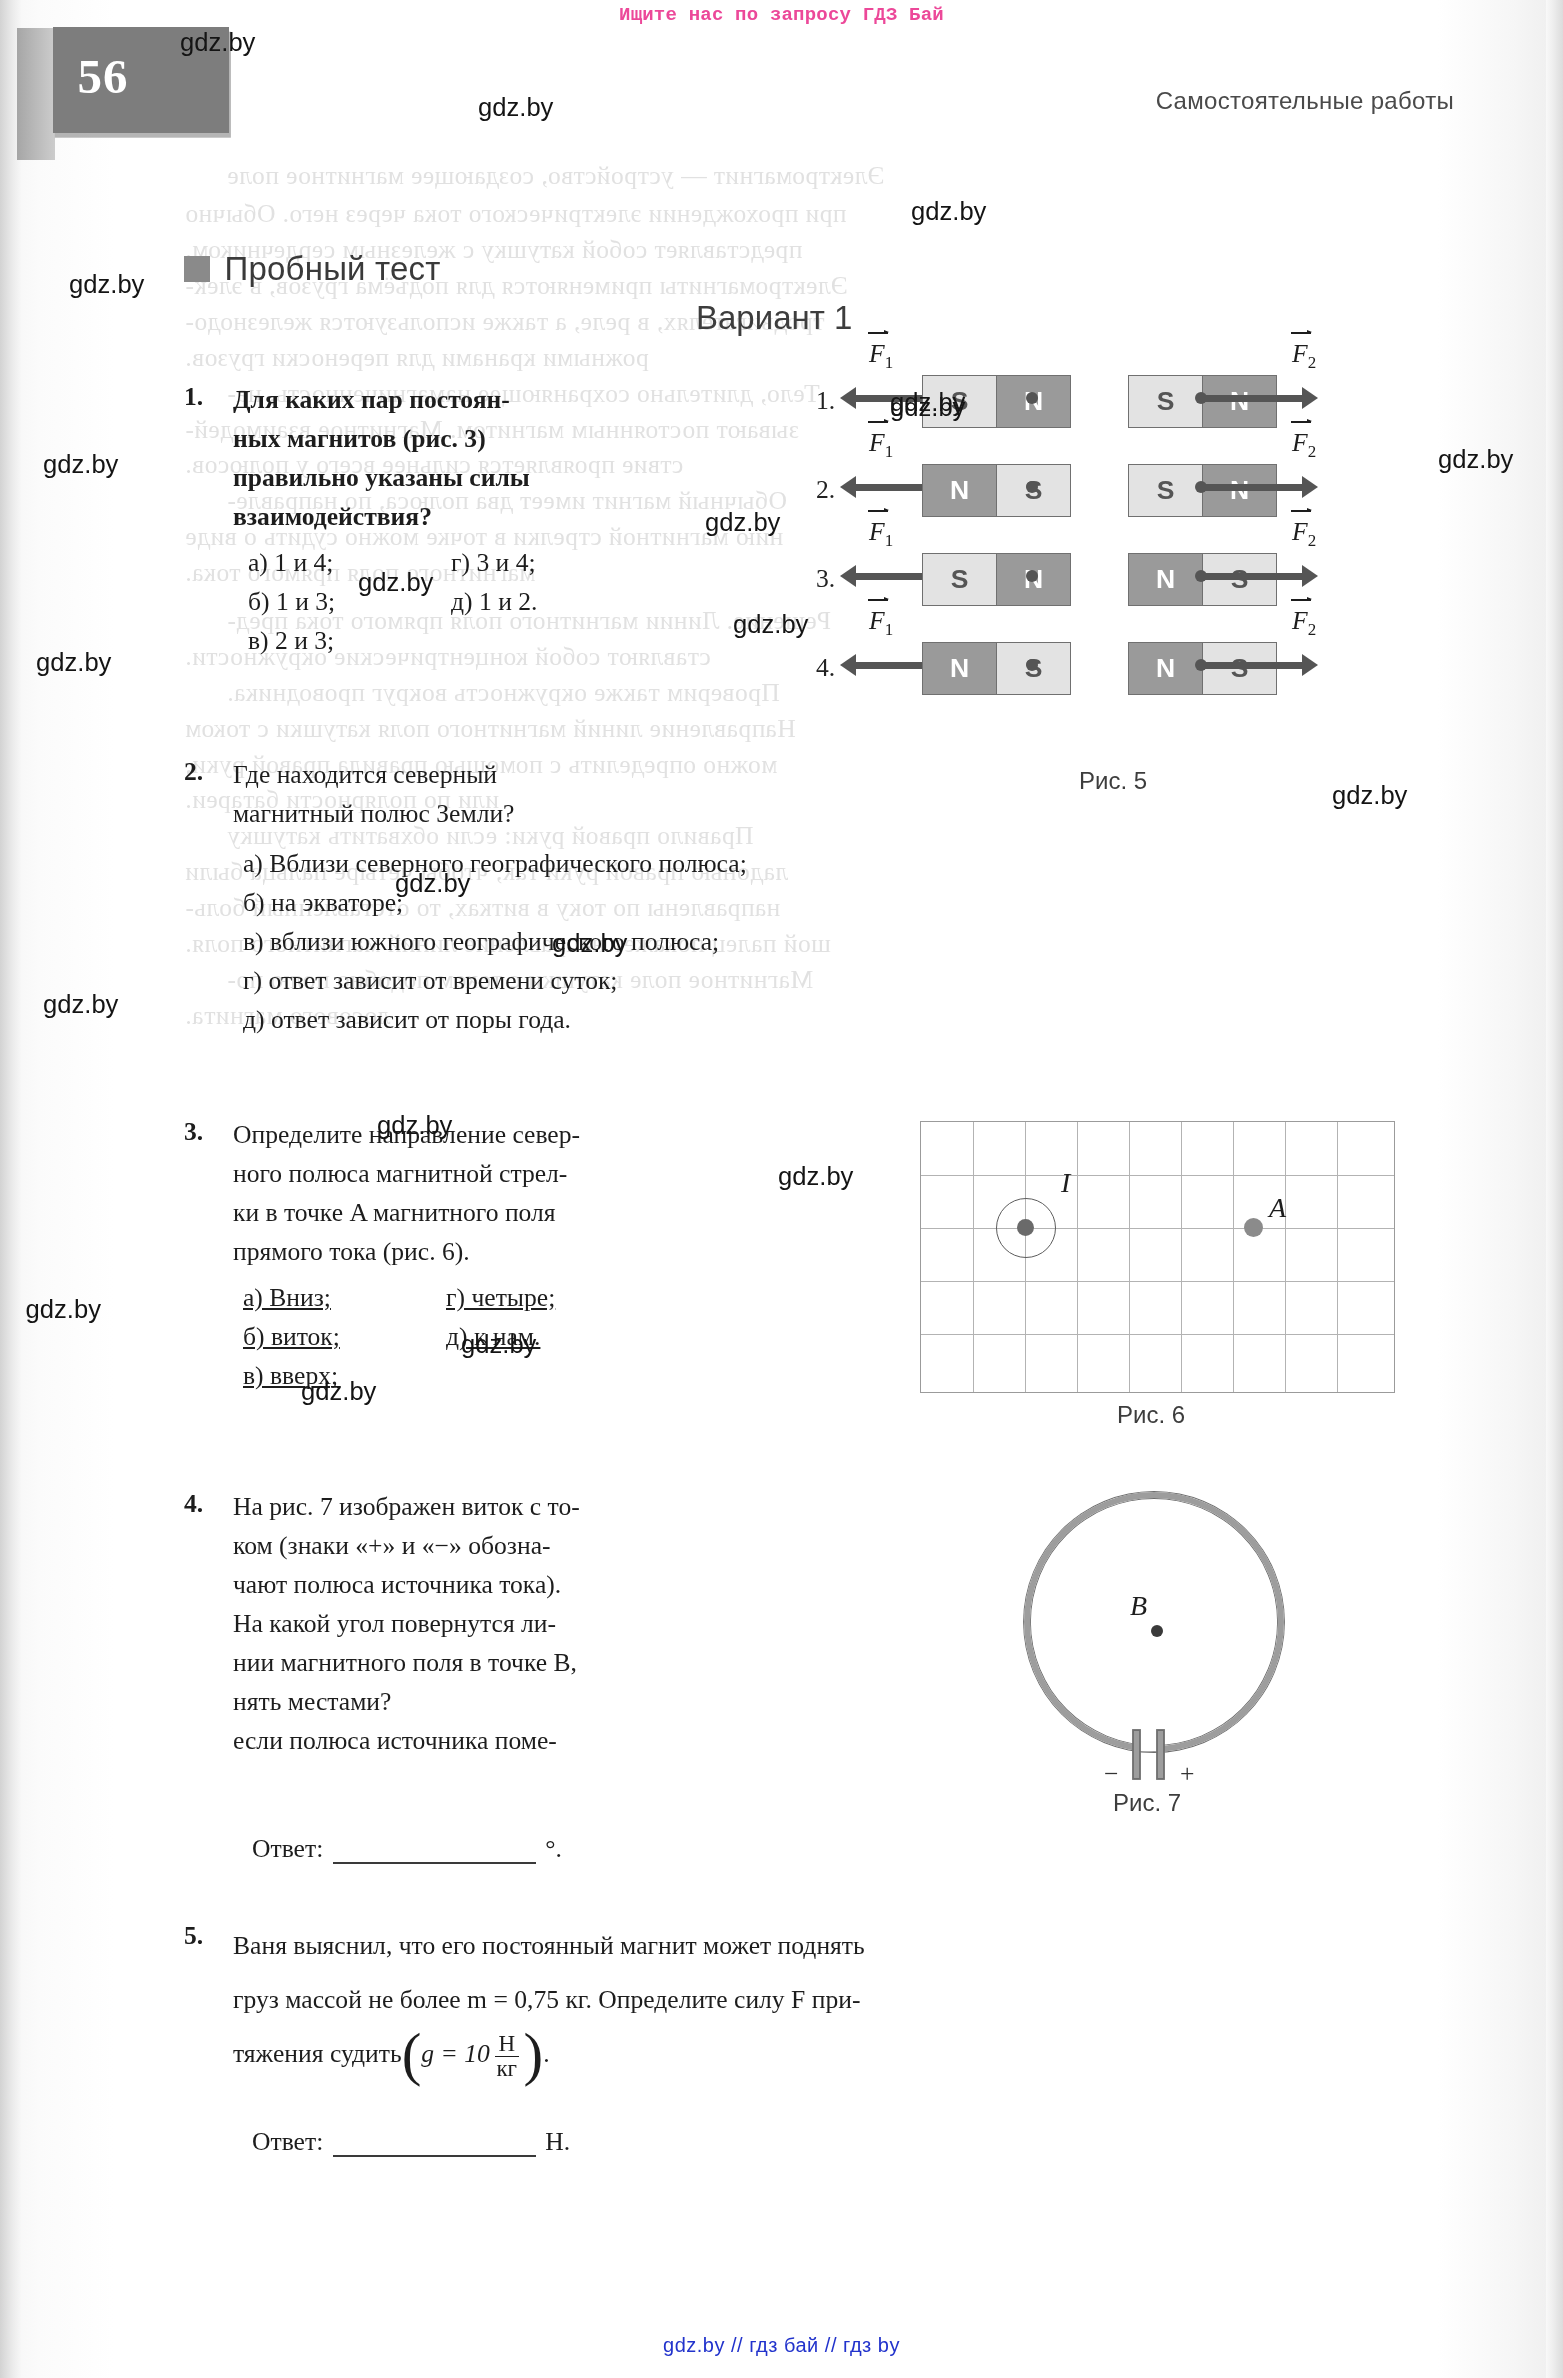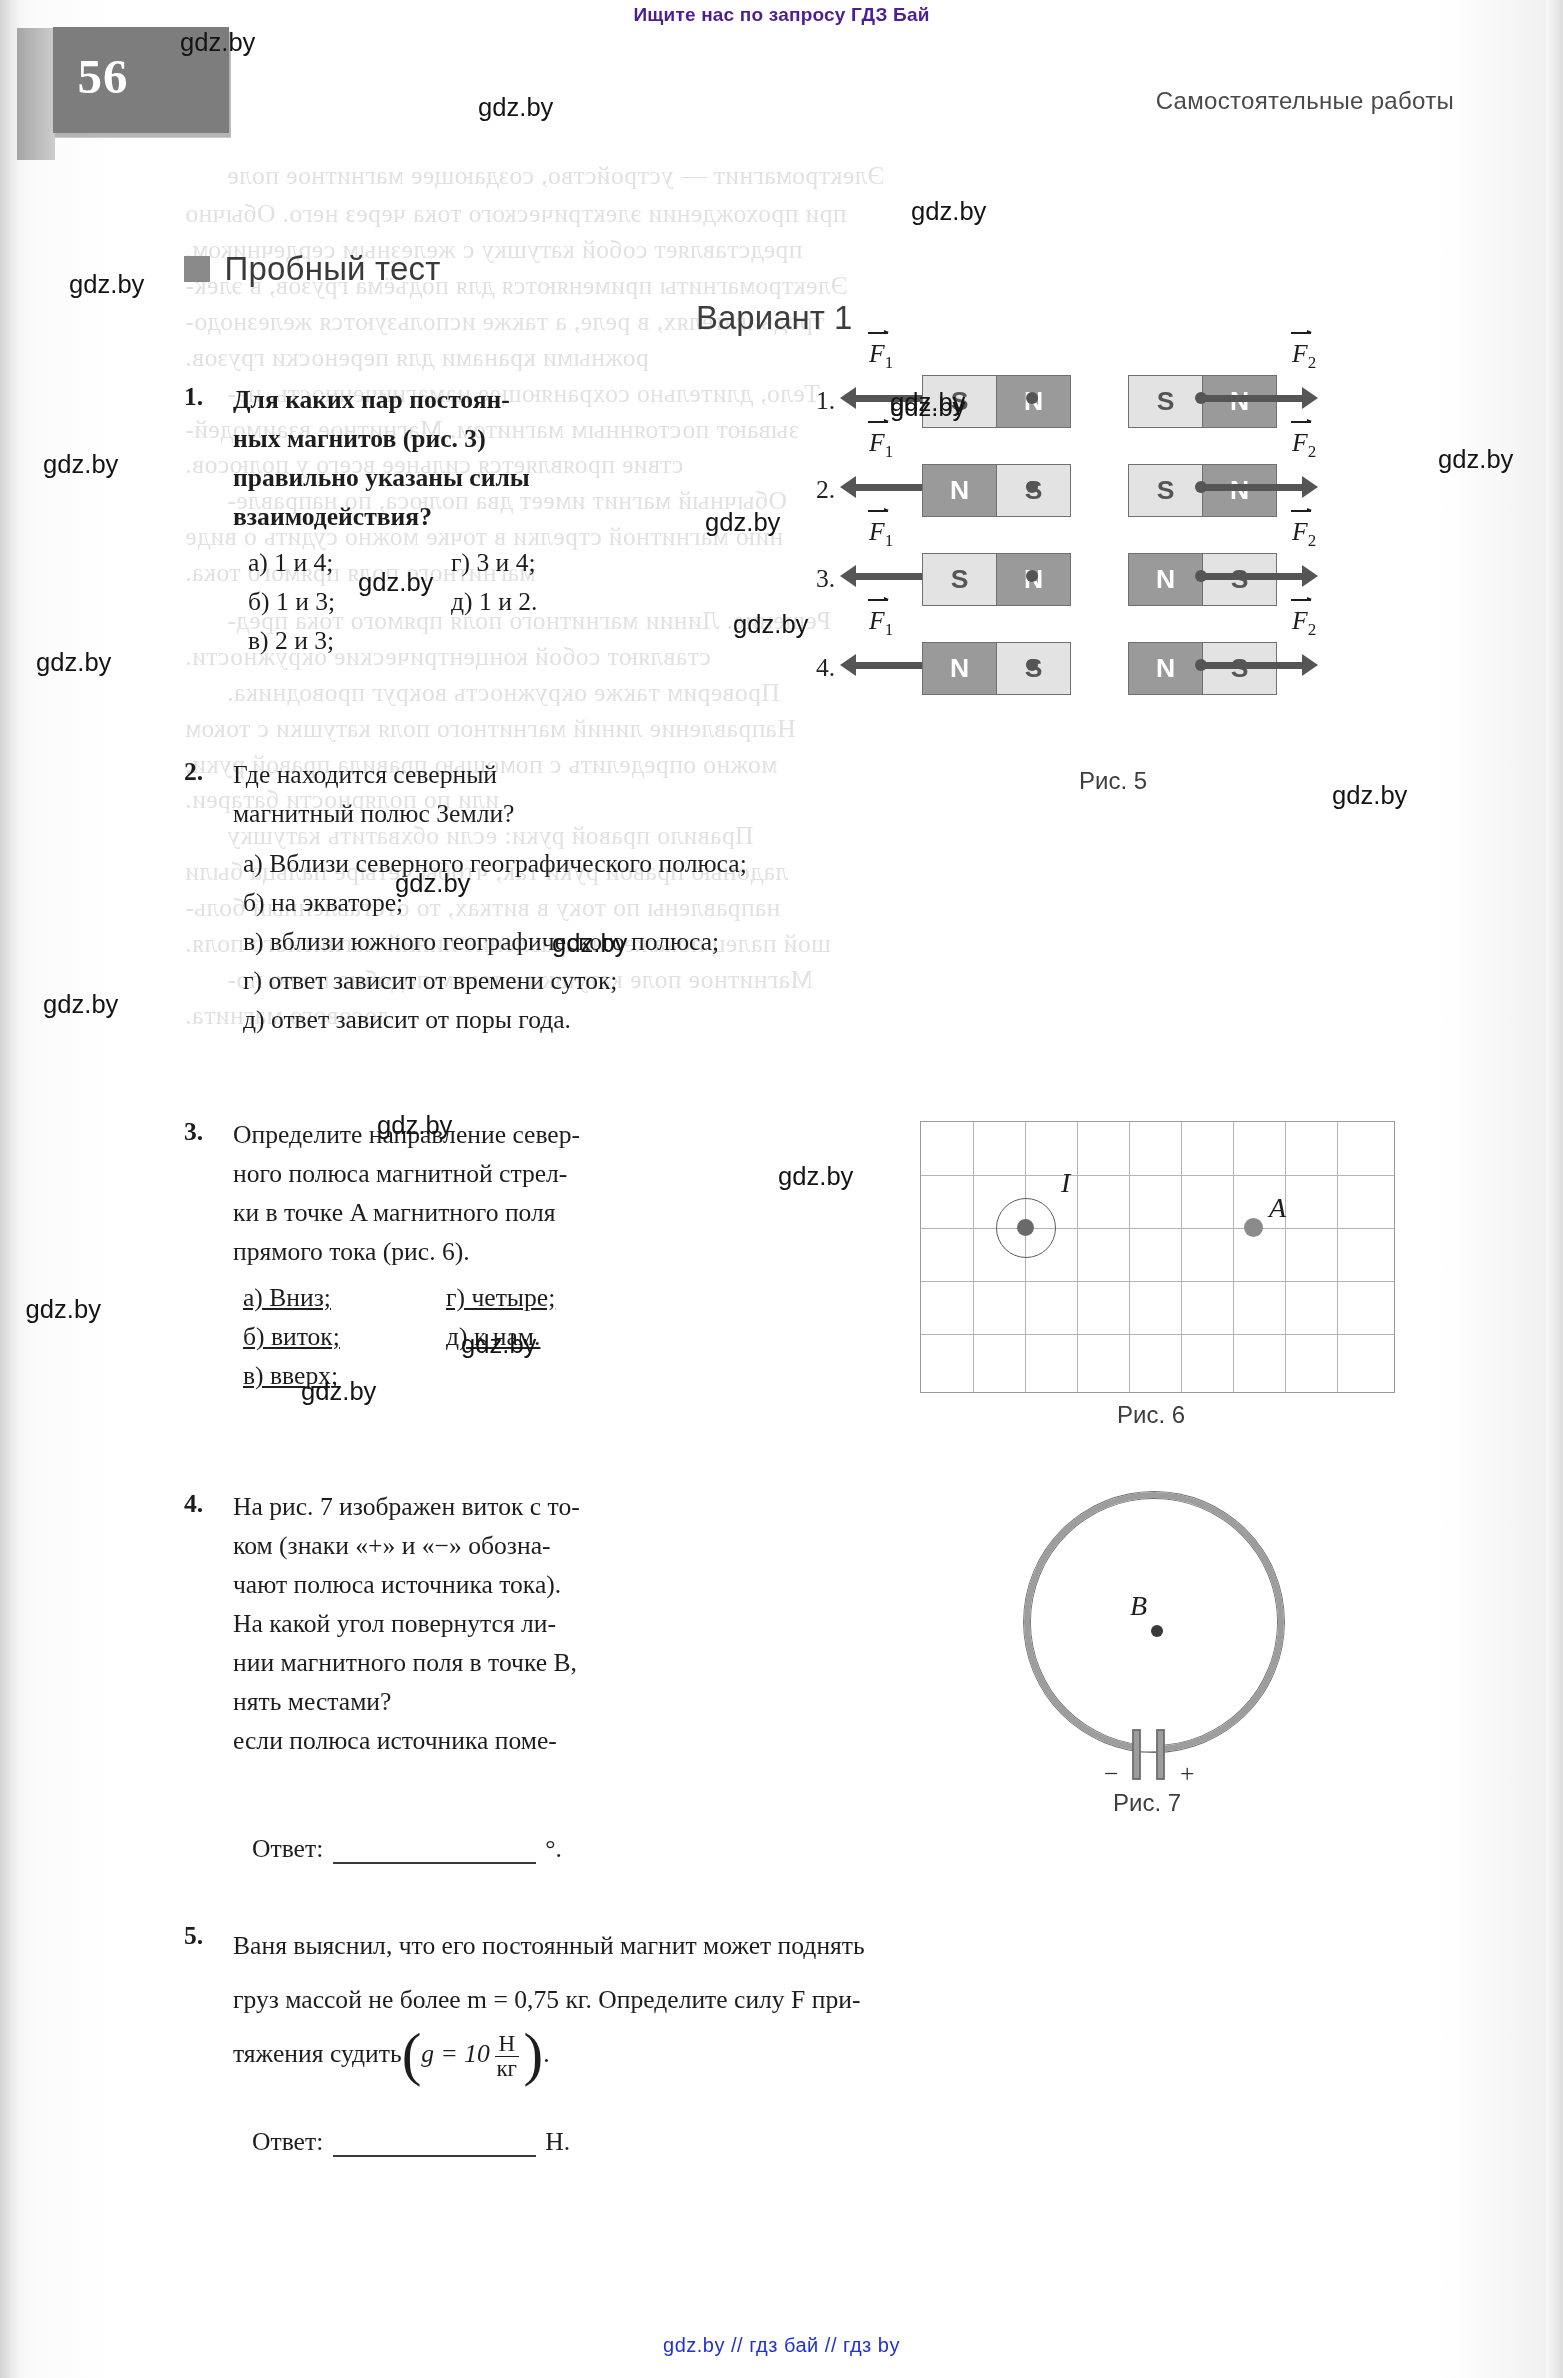--- a/index.html
+++ b/index.html
@@ -46,23 +46,23 @@
     color:#141414;
     font-size:25.6px;
     white-space:nowrap;
     pointer-events:none;
     user-select:none;
   }
   
   #topbanner{
     position:absolute;left:0;top:3.8px;width:1563px;
     text-align:center;
-    font-family:Liberation Sans, sans-serif;
+    font-family:Liberation Mono, monospace;
     font-size:19px;font-weight:700;
-    color:#4c1d95;
+    color:#ec4899;
     letter-spacing:0.2px;
   }
   
   #pagetab{
     position:absolute;left:53px;top:26.5px;width:176px;height:106px;
     background:#7d7d7d;
     box-shadow:1.9px 4.7px 0 0 rgba(120,120,120,.55);
   }
   #pagetab .num{
     position:absolute;left:24.6px;top:21px;

